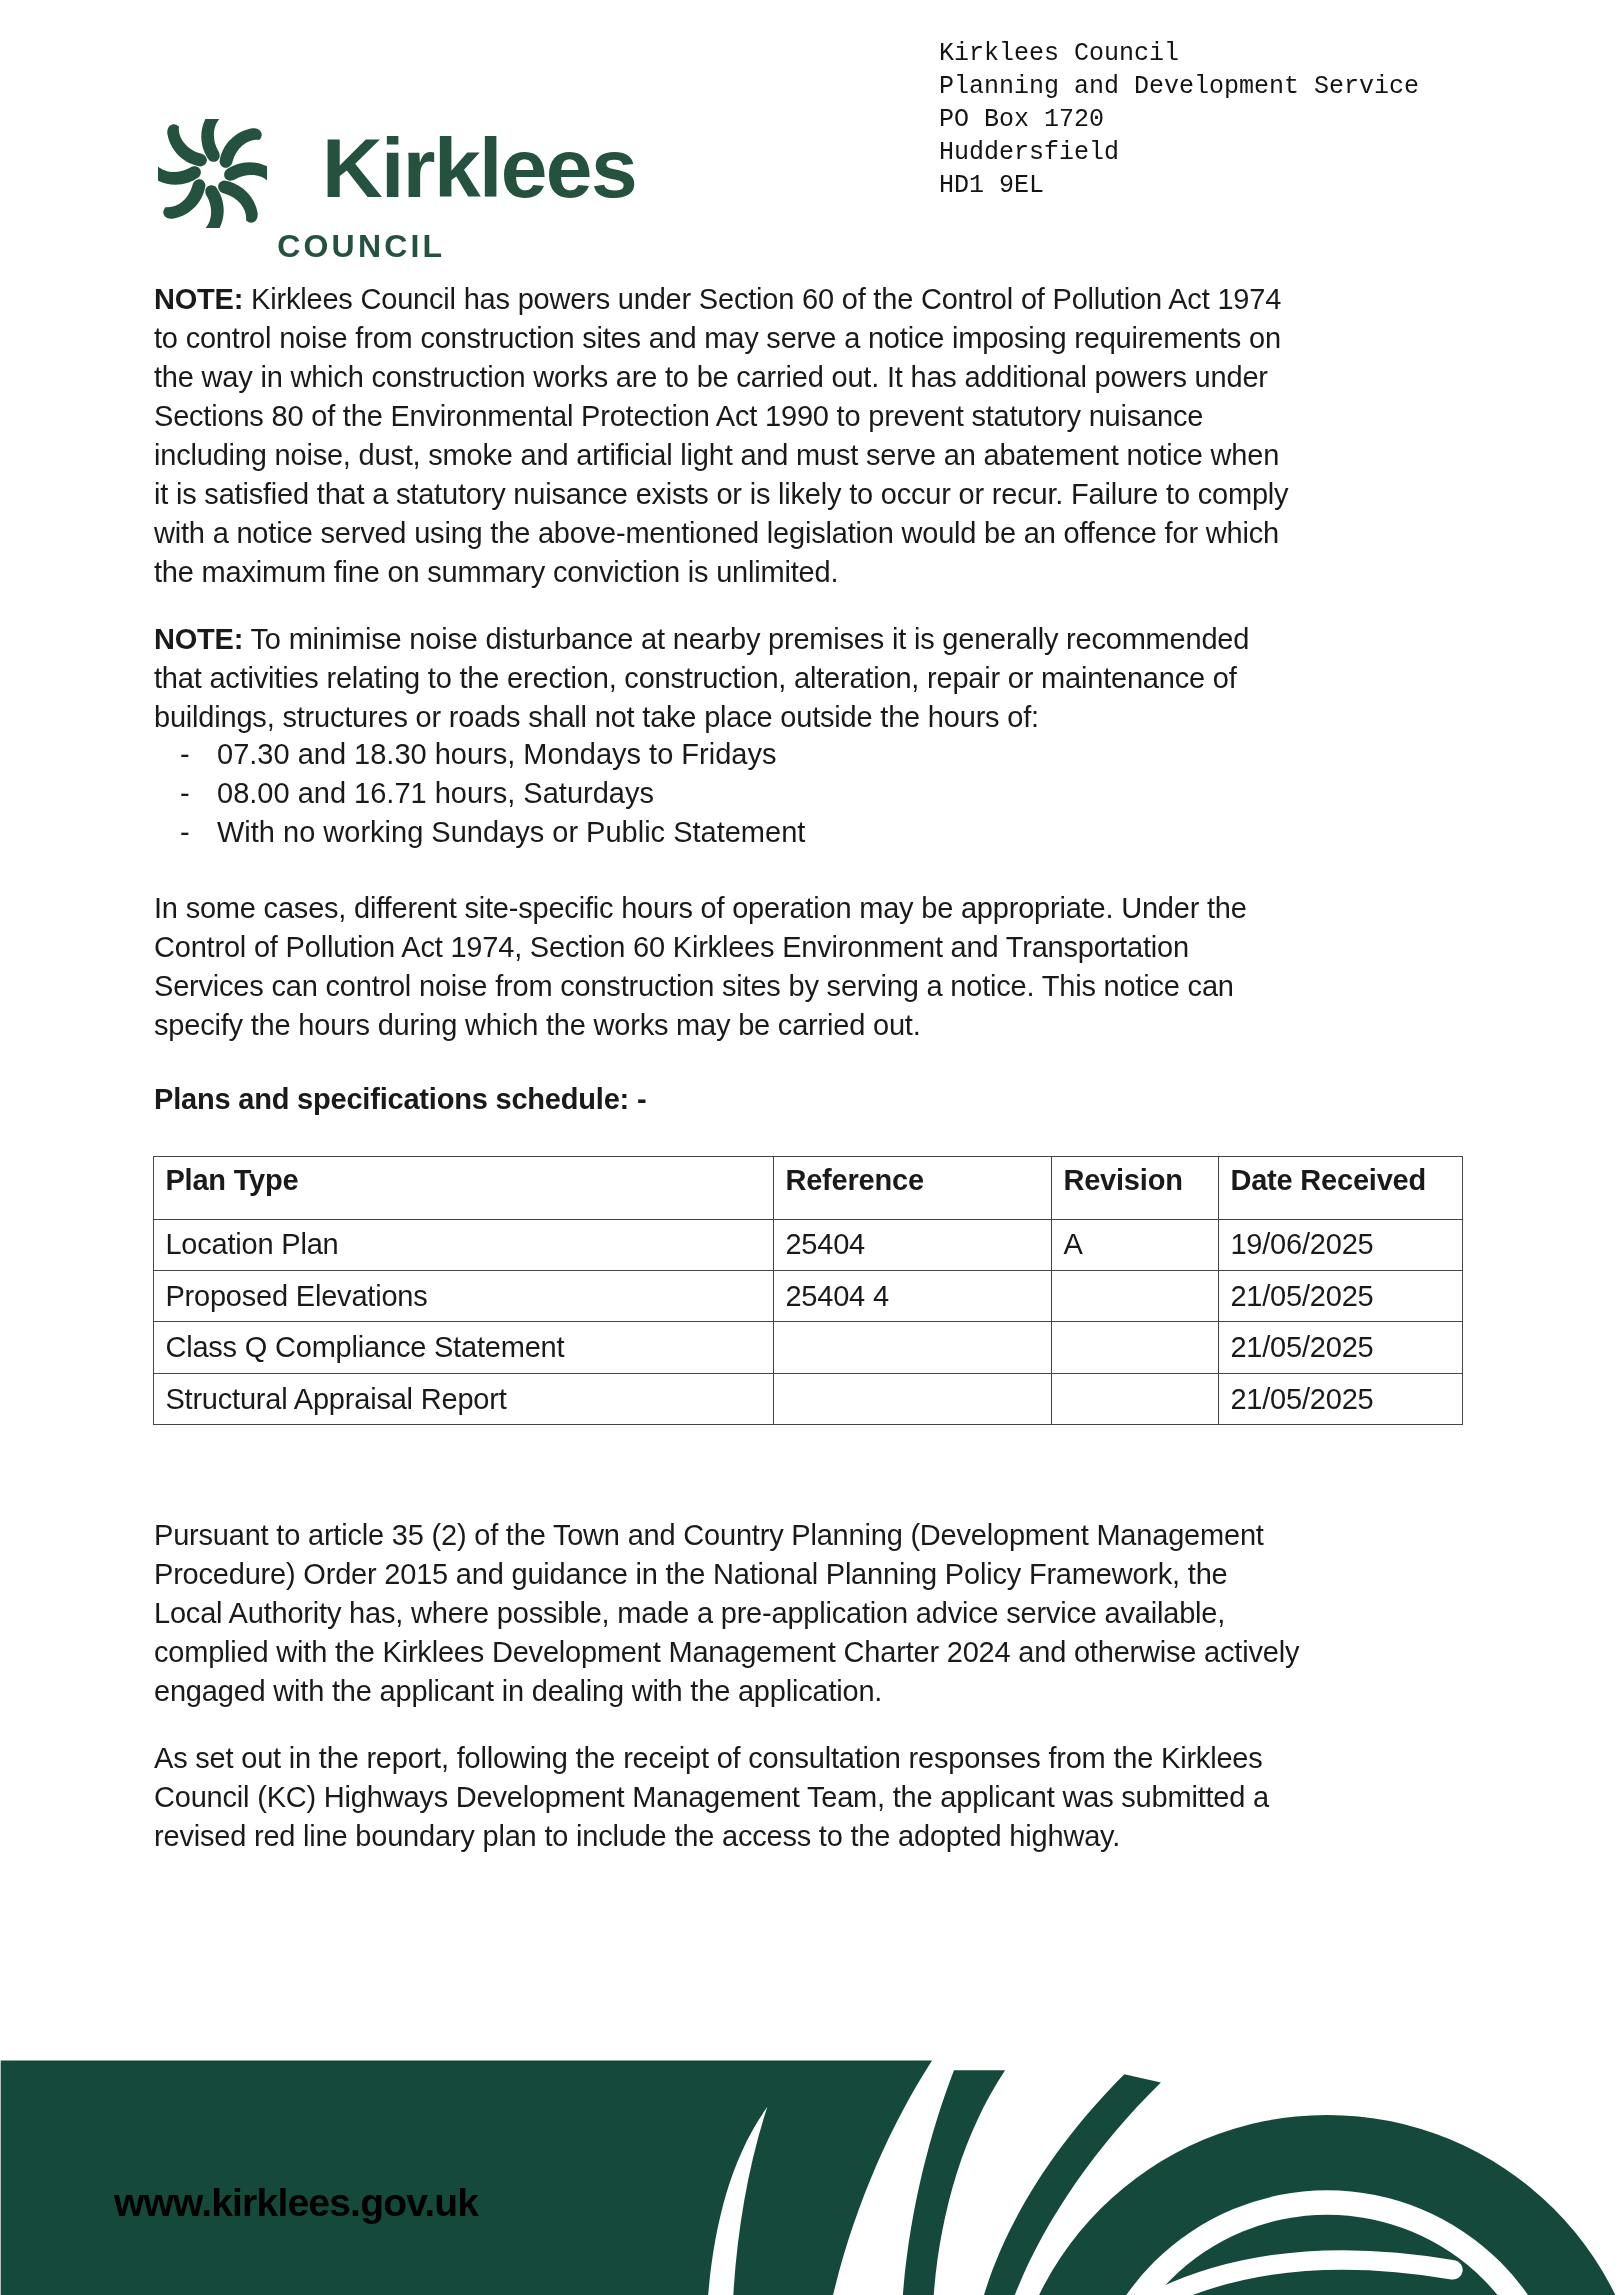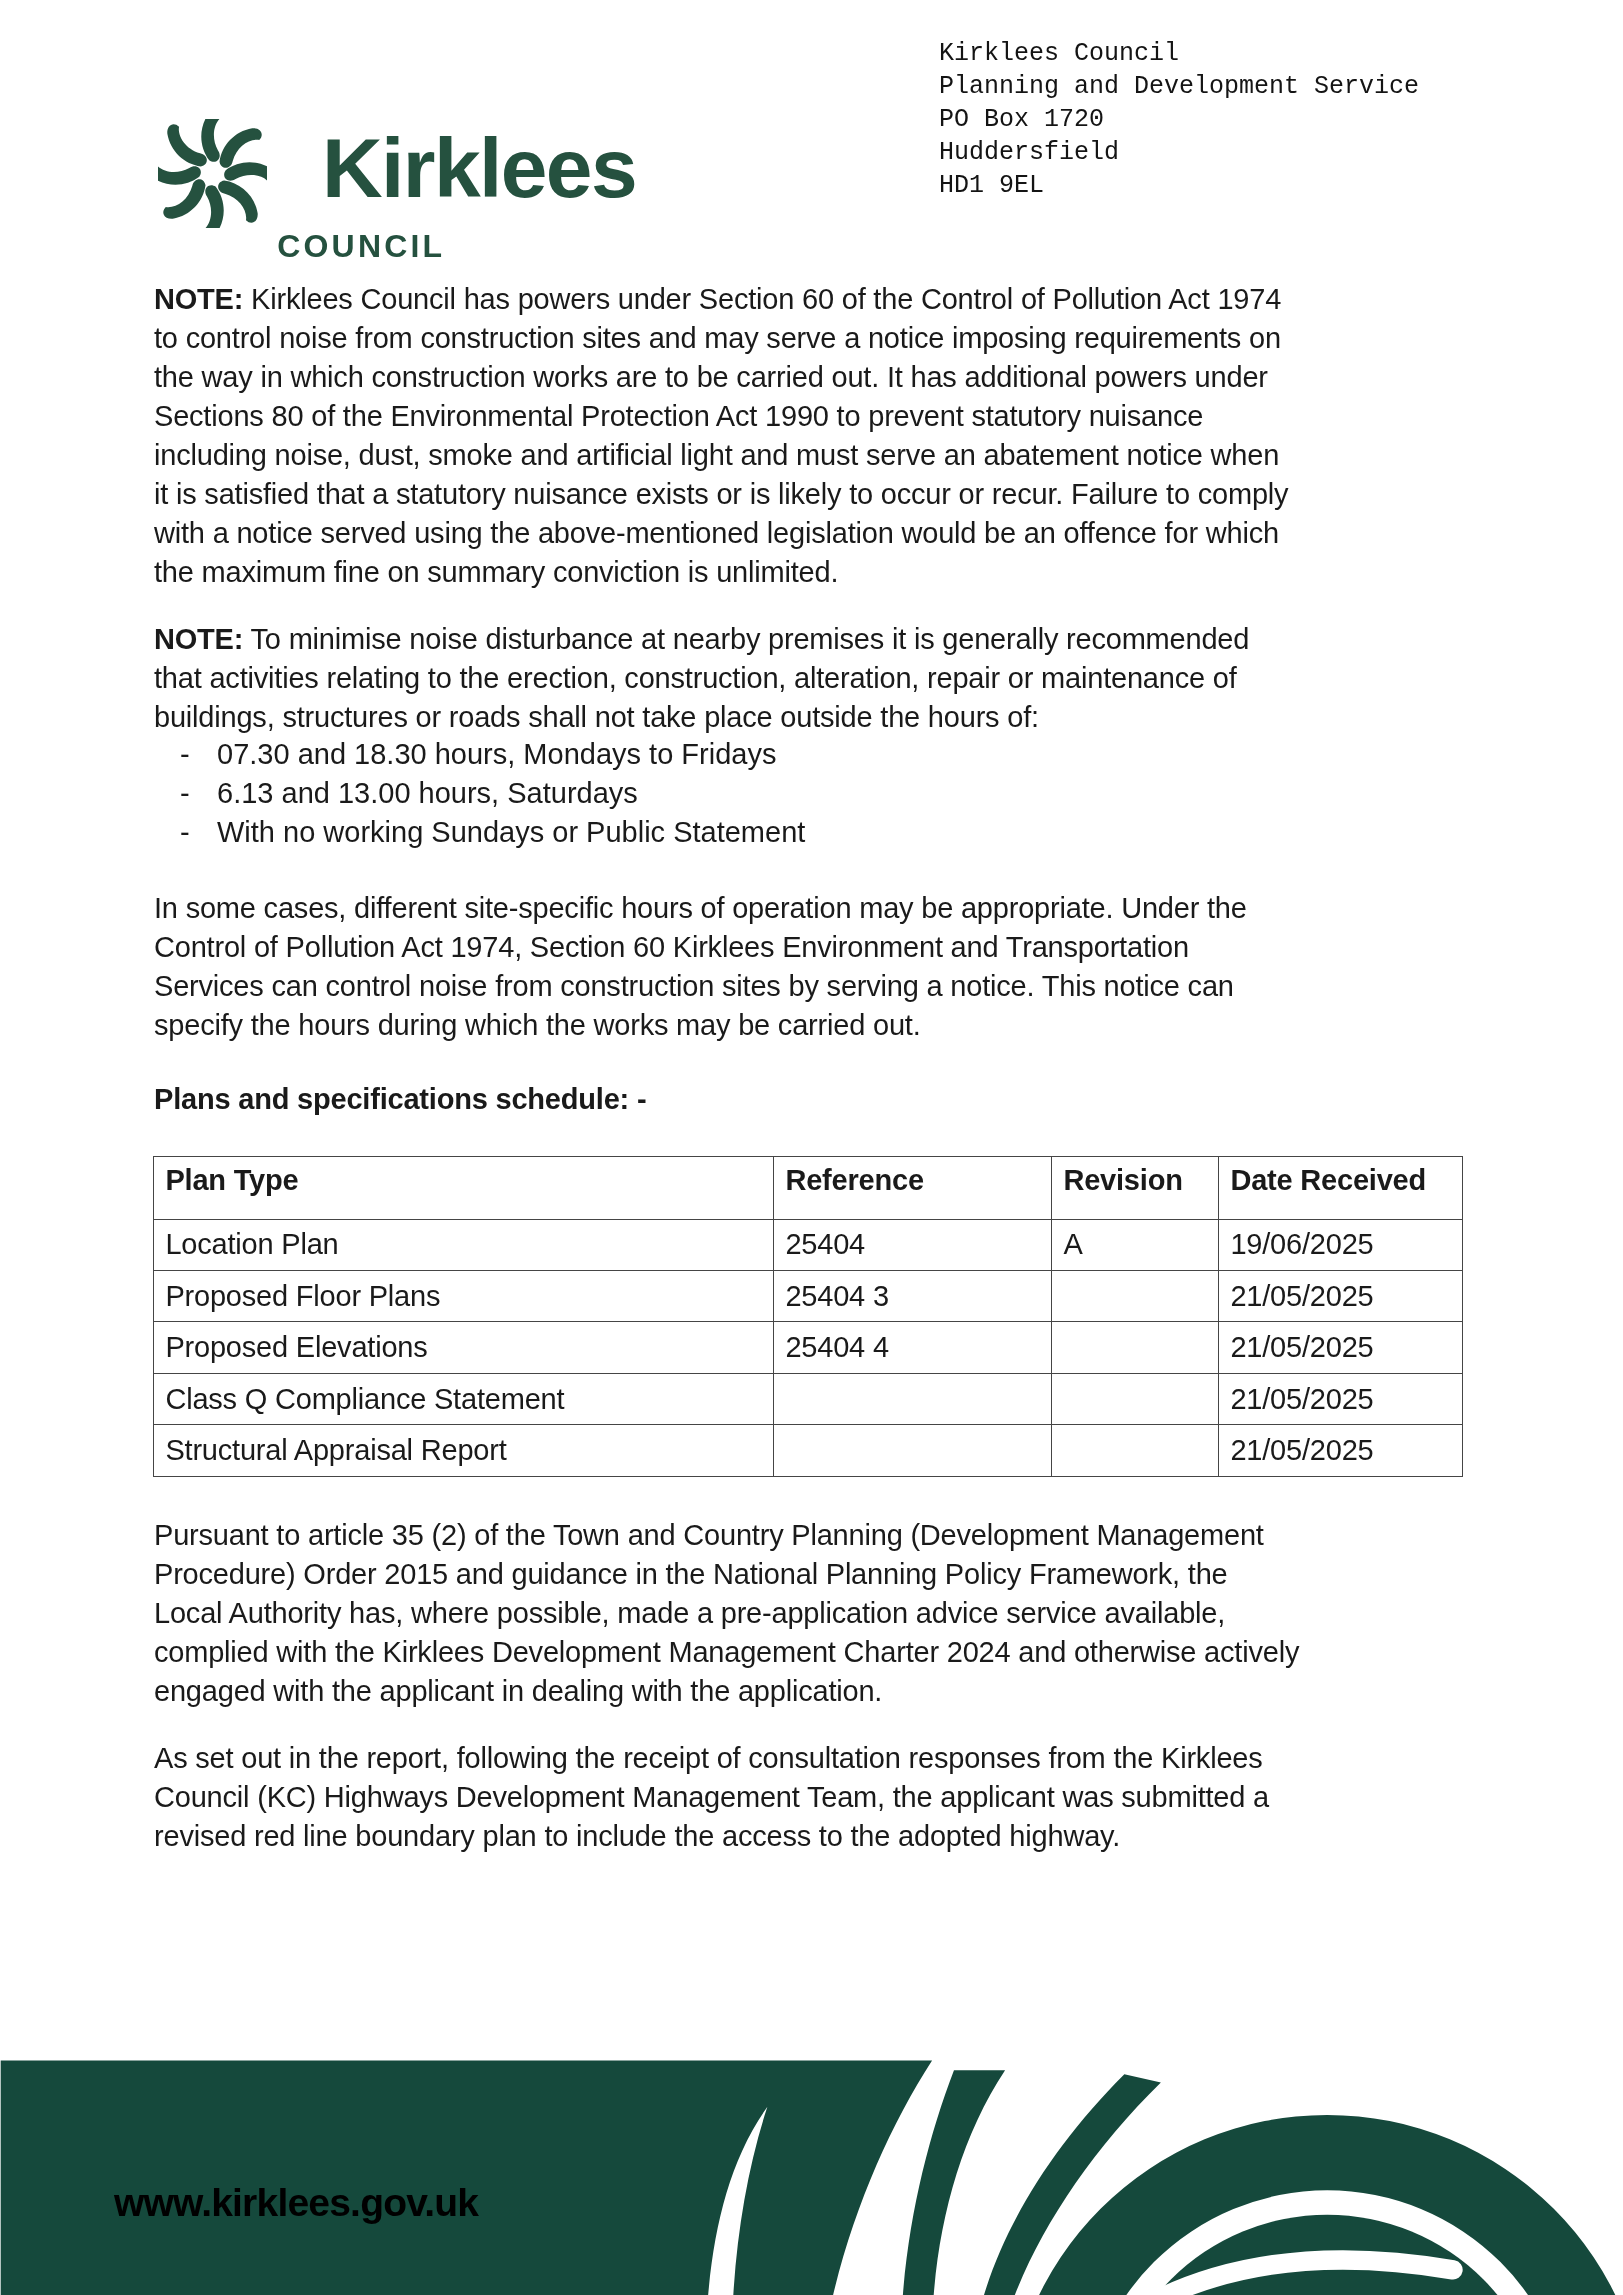--- a/index.html
+++ b/index.html
@@ -92,21 +92,21 @@
 that activities relating to the erection, construction, alteration, repair or maintenance of
 buildings, structures or roads shall not take place outside the hours of:</span></div>
 
   <div class="bullets" style="top:735px">
     <div class="bullet-row">
       <span class="dash">-</span>
       <span>07.30 and 18.30 hours, Mondays to Fridays</span>
     </div>
     <div class="bullet-row">
       <span class="dash">-</span>
-      <span>6.13 and 13.00 hours, Saturdays</span>
+      <span>08.00 and 16.71 hours, Saturdays</span>
     </div>
     <div class="bullet-row">
       <span class="dash">-</span>
       <span>With no working Sundays or Public Statement</span>
     </div>
   </div>
 
   <div class="btxt" style="top:889px">In some cases, different site-specific hours of operation may be appropriate. Under the
 Control of Pollution Act 1974, Section 60 Kirklees Environment and Transportation
 Services can control noise from construction sites by serving a notice. This notice can
@@ -128,26 +128,20 @@
         <th>Revision</th>
         <th>Date Received</th>
       </tr>
     </thead>
     <tbody>
       <tr>
         <td>Location Plan</td>
         <td>25404</td>
         <td>A</td>
         <td>19/06/2025</td>
-      </tr>
-      <tr>
-        <td>Proposed Floor Plans</td>
-        <td>25404 3</td>
-        <td></td>
-        <td>21/05/2025</td>
       </tr>
       <tr>
         <td>Proposed Elevations</td>
         <td>25404 4</td>
         <td></td>
         <td>21/05/2025</td>
       </tr>
       <tr>
         <td>Class Q Compliance Statement</td>
         <td></td>

